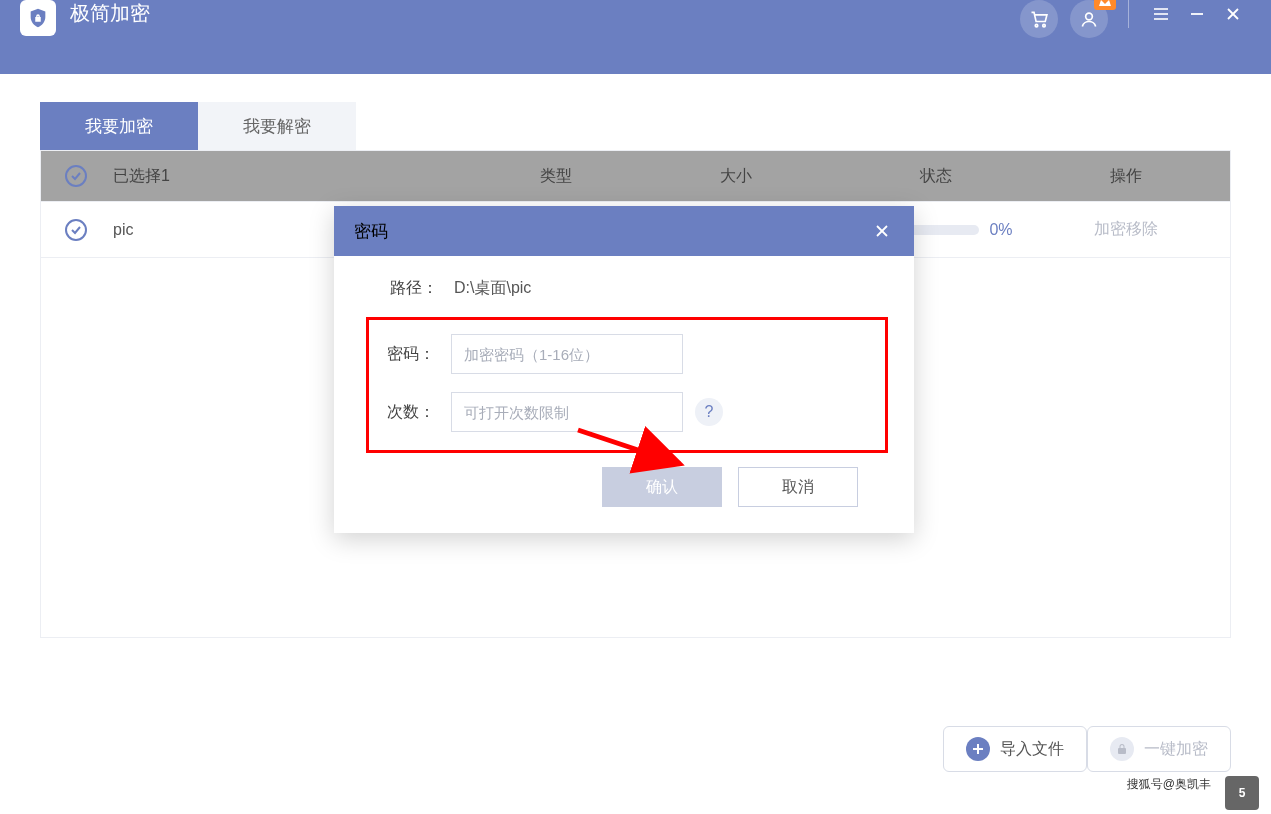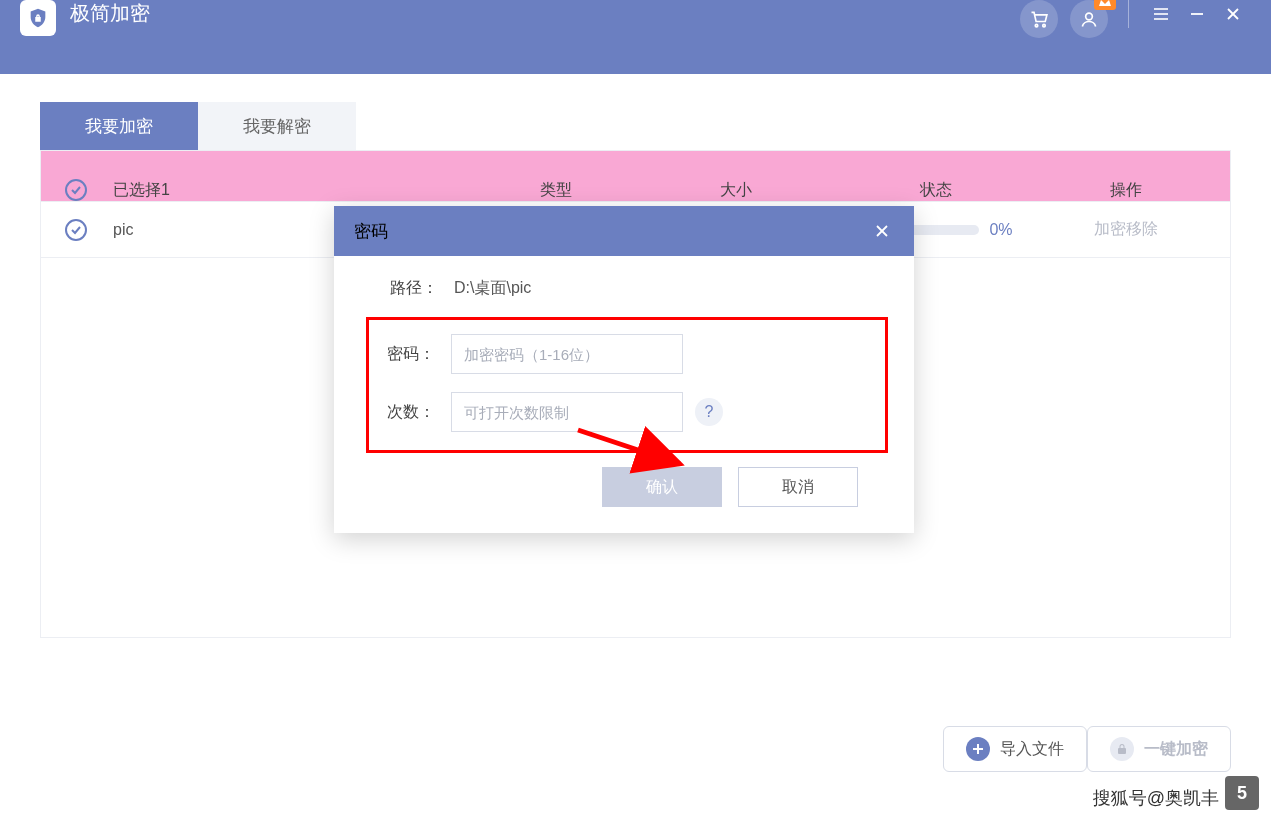--- a/index.html
+++ b/index.html
@@ -18,40 +18,40 @@
   .vsep { width: 1px; height: 28px; background: rgba(255,255,255,0.4); margin: 0 14px; }
   .win-btn { width: 28px; height: 28px; display: flex; align-items: center; justify-content: center; color: #fff; cursor: pointer; margin: 0 4px; }
 
   
   .content { padding: 28px 40px 0 40px; }
   .tabs { display: flex; }
   .tab { width: 158px; height: 48px; display: flex; align-items: center; justify-content: center; font-size: 17px; cursor: pointer; }
   .tab.active { background: #6b7fc1; color: #fff; }
   .tab.inactive { background: #f2f4f8; color: #666; }
 
-  .table-header { display: flex; align-items: flex-end; height: 52px; border: 1px solid #eceef3; background: #f9a8d4; padding: 0 24px; font-size: 16px; color: #444; }
+  .table-header { display: flex; align-items: center; height: 52px; border: 1px solid #eceef3; background: #a3a3a3; padding: 0 24px; font-size: 16px; color: #444; }
   .table-row { display: flex; align-items: center; height: 56px; border: 1px solid #eceef3; border-top: none; background: #fff; padding: 0 24px; font-size: 16px; color: #555; }
   .col-check { width: 48px; display:flex; align-items:center; }
   .col-name { flex: 1.4; }
   .col-type { width: 180px; text-align: center; }
   .col-size { width: 180px; text-align: center; }
   .col-status { width: 220px; display:flex; align-items:center; justify-content:center; gap:10px; }
   .col-ops { width: 160px; text-align: center; color:#b8bcc8; }
   .progress-bar { width: 120px; height: 10px; background: #e7eaf2; border-radius: 5px; }
   .check-circle { width: 22px; height: 22px; border: 2px solid #6b7fc1; border-radius: 50%; display: flex; align-items: center; justify-content: center; }
   .check-circle svg { width: 12px; height: 12px; }
 
   .table-body-empty { height: 380px; border: 1px solid #eceef3; border-top:none; }
 
   
   .bottom-bar { position: absolute; bottom: 42px; right: 40px; display: flex; }
   .btn { height: 46px; padding: 0 22px; border: 1px solid #d8dce6; background: #fff; border-radius: 6px; display: flex; align-items: center; gap: 10px; font-size: 16px; cursor: pointer; color: #555; }
   .btn .circle-icon { width: 24px; height: 24px; border-radius: 50%; display:flex;align-items:center;justify-content:center; }
   .btn.import .circle-icon { background:#6b7fc1; color:#fff; }
-  .btn.encrypt-all { color:#b8bcc8;font-weight:bold; }
+  .btn.encrypt-all { color:#b8bcc8; }
   .btn.encrypt-all .circle-icon { background:#e7eaf2; color:#b8bcc8; }
 
   
   .dialog { position: absolute; left: 334px; top: 206px; width: 580px; background: #fff; box-shadow: 0 6px 24px rgba(0,0,0,0.18); }
   .dialog-header { height: 50px; background: #6b7fc1; color: #000000; display: flex; align-items: center; padding: 0 20px; font-size: 17px; }
   .dialog-header .spacer { flex:1; }
   .dialog-close { cursor:pointer; width:24px; height:24px; display:flex;align-items:center;justify-content:center; }
   .dialog-body { padding: 22px 50px 26px 56px; font-size: 16px; color:#444; }
   .form-row { display: flex; align-items: center; margin-bottom: 18px; }
   .form-label { width: 64px; }
@@ -62,21 +62,21 @@
   .highlight-box { border: 3px solid #ff0000; padding: 14px 28px 0 18px; margin-bottom: 14px; margin-left:-24px; margin-right:-24px; }
   .dialog-footer { display: flex; justify-content: flex-end; gap: 16px; padding-right:6px; }
   .dlg-btn { width: 120px; height: 40px; display:flex;align-items:center;justify-content:center; font-size:16px; cursor:pointer; }
   .dlg-btn.confirm { background:#c8cee0; color:#fff; border:none; }
   .dlg-btn.cancel { background:#fff; color:#555; border:1px solid #c8cee0; }
 
   
   .red-arrow { position:absolute; left:570px; top:422px; pointer-events:none; }
 
   
-  .watermark { position:absolute; right:12px; bottom:4px; font-size:18px; color:#333; display:flex;align-items:flex-end;gap:6px; font-weight:500;}
+  .watermark { position:absolute; right:12px; bottom:4px; font-size:12px; color:#333; display:flex;align-items:flex-start;gap:14px; font-weight:500;}
   .watermark-logo { width:34px;height:34px;background:#666; border-radius:4px; display:flex;align-items:center;justify-content:center;color:#fff;font-weight:bold; }
 </style>
 </head>
 <body>
 
 <div class="titlebar">
   <div class="app-logo">
     <svg viewBox="0 0 24 24">
         <path fill="#6b7fc1" d="M12 2 4 5v6c0 5 3.4 9.6 8 11 4.6-1.4 8-6 8-11V5l-8-3zm0 6a2 2 0 0 1 2 2v1h1v5H9v-5h1v-1a2 2 0 0 1 2-2zm0 2a.9.9 0 0 0-.9.9V11h1.8v-.1A.9.9 0 0 0 12 10z"></path>
       </svg>

